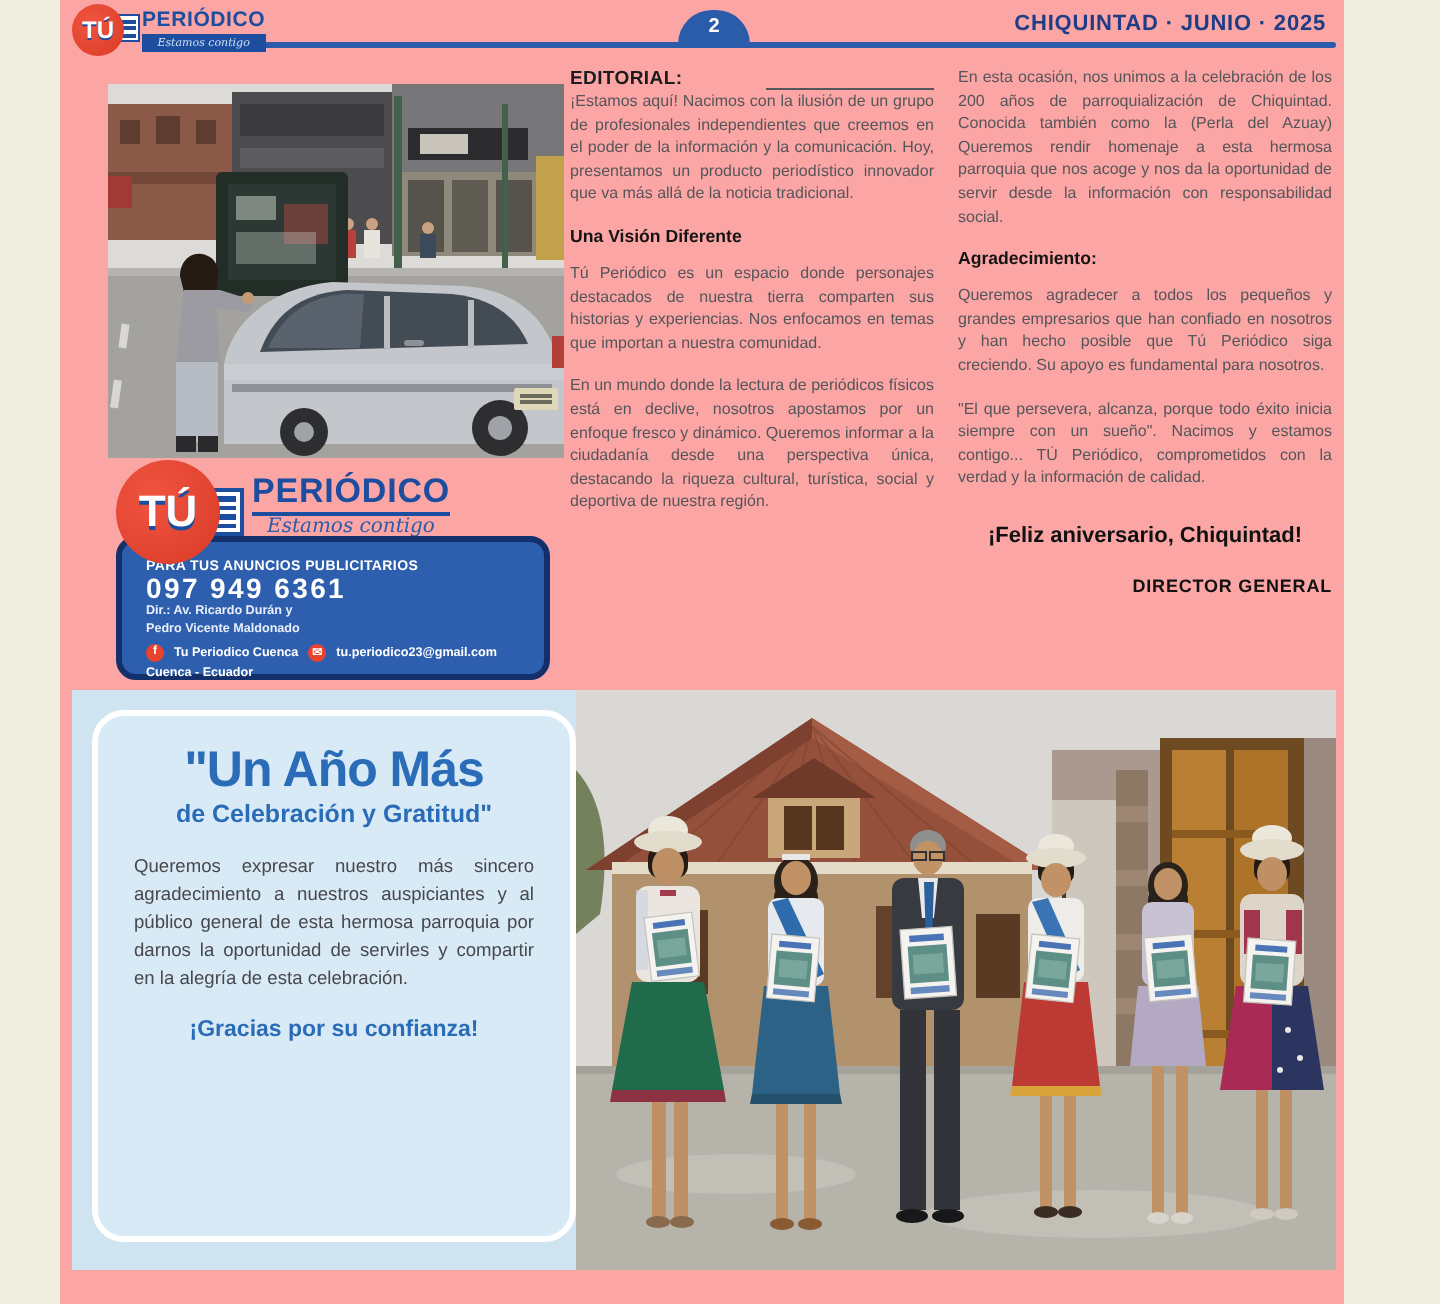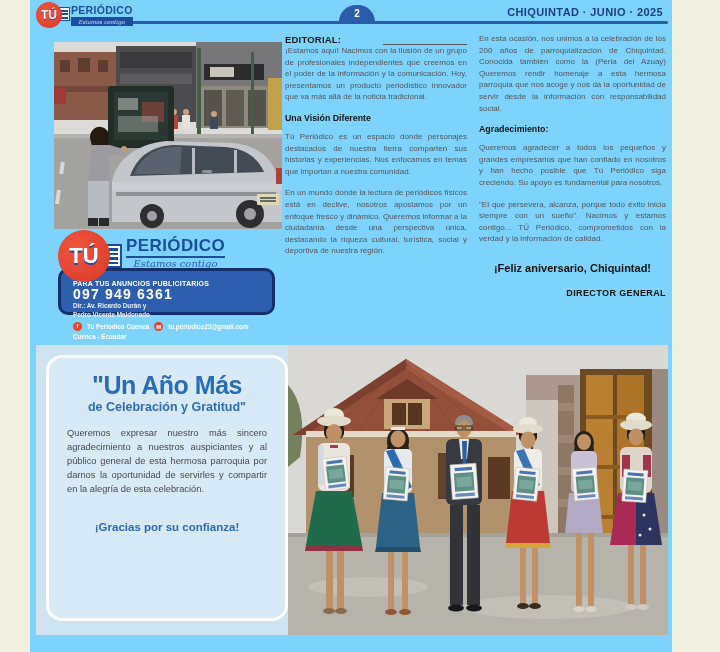--- a/index.html
+++ b/index.html
@@ -1,18 +1,18 @@
 <!DOCTYPE html>
 <html><head>
 <meta charset="utf-8">
 <style>
   * { margin:0; padding:0; box-sizing:border-box; }
   body { width:720px; height:652px; overflow:hidden; font-family:"Liberation Sans",sans-serif; }
   .canvas { position:relative; width:720px; height:652px; background:#efeee1; }
-  .page { position:absolute; left:30px; top:0; width:642px; height:652px; background:#7dd3fc; }
+  .page { position:absolute; left:30px; top:0; width:642px; height:652px; background:#fca5a5; }
 
   
   .header-line { position:absolute; left:100px; top:21px; width:538px; height:3px; background:#2b5caa; border-radius:2px; }
   .logo-sm { position:absolute; left:6px; top:2px; display:flex; align-items:flex-start; }
   .logo-circle-sm { width:26px; height:26px; border-radius:50%; background:radial-gradient(circle at 35% 35%, #f05540, #d93a26); color:#fff; font-weight:bold; font-size:12px; display:flex; align-items:center; justify-content:center; text-shadow:0 1px 0 #1d4d9f; z-index:2; }
   .logo-news-sm { width:12px; height:14px; background:#fff; border:1.5px solid #1d4d9f; margin:5px 1px 0 -4px; display:flex; flex-direction:column; gap:1.5px; padding:1.5px; }
   .logo-news-sm i { display:block; height:2px; background:#1d4d9f; }
   .logo-words-sm { margin-top:3px; }
   .logo-periodico-sm { display:block; font-weight:bold; font-size:10.5px; color:#1d4d9f; letter-spacing:0.3px; border-bottom:2px solid #1d4d9f; line-height:1.1; }
   .logo-tagline-sm { display:block; background:#1d4d9f; color:#cfe0f5; font-family:"DejaVu Serif",serif; font-style:italic; font-size:5.5px; text-align:center; padding:0 2px 1px; }
@@ -24,21 +24,21 @@
   .street-photo svg, .group-photo svg { display:block; width:100%; height:100%; }
 
   
   .logo-lg { position:absolute; left:28px; top:228px; width:220px; height:46px; }
   .logo-circle-lg { position:absolute; left:0; top:2px; width:52px; height:52px; border-radius:50%; background:radial-gradient(circle at 35% 35%, #f05540, #d93a26); color:#fff; font-weight:bold; font-size:22px; display:flex; align-items:center; justify-content:center; text-shadow:0 2px 0 #1d4d9f; z-index:3; }
   .logo-news-lg { position:absolute; left:44px; top:16px; width:20px; height:24px; background:#fff; border:2px solid #1d4d9f; display:flex; flex-direction:column; gap:2px; padding:2px; z-index:2; }
   .logo-news-lg i { display:block; height:3px; background:#1d4d9f; }
   .logo-words-lg { position:absolute; left:68px; top:8px; }
   .logo-periodico-lg { display:block; font-weight:bold; font-size:17px; color:#1d4d9f; letter-spacing:0.4px; border-bottom:2.5px solid #1d4d9f; line-height:1.15; }
   .logo-tagline-lg { display:block; font-family:"DejaVu Serif",serif; font-style:italic; font-size:10px; color:#2a5caa; text-align:center; border-bottom:1.5px solid #2a5caa; padding-bottom:1px; }
-  .ad-box { position:absolute; left:28px; top:268px; width:217px; height:47px; background:#2e5fae; border:3px solid #14306b; border-radius:10px; color:#fff; padding:5px 8px 4px 12px; z-index:1; }
+  .ad-box { position:absolute; left:28px; top:268px; width:217px; height:72px; background:#2e5fae; border:3px solid #14306b; border-radius:10px; color:#fff; padding:5px 8px 4px 12px; z-index:1; }
   .ad-heading { font-size:7px; font-weight:bold; letter-spacing:0.2px; margin-top:4px; }
   .ad-phone { font-size:14px; font-weight:bold; letter-spacing:1.2px; line-height:1.1; }
   .ad-addr { font-size:6.3px; font-weight:bold; line-height:1.35; color:#e8eefb; }
   .ad-contact { display:flex; align-items:center; gap:5px; margin-top:2.5px; font-size:6.3px; font-weight:bold; }
   .ad-ico { width:9px; height:9px; border-radius:50%; background:#e8432f; color:#fff; font-size:6px; display:inline-flex; align-items:center; justify-content:center; font-weight:bold; }
   .ad-city { font-size:6.3px; font-weight:bold; margin-top:2.5px; }
 
   
   .col { position:absolute; color:#55565a; }
   .col-editorial { left:255px; top:34px; width:182px; }
@@ -52,21 +52,21 @@
   .closing { font-size:11px; font-weight:bold; color:#111; text-align:center; line-height:1.3; margin-top:16px; }
   .signature { font-size:9px; font-weight:bold; color:#111; text-align:right; margin-top:13px; letter-spacing:0.4px; }
 
   
   .bottom { position:absolute; left:6px; top:345px; width:632px; height:290px; background:#cfe3f1; }
   .gratitude-card { position:absolute; left:10px; top:10px; width:242px; height:266px; background:#d9eaf7; border:3px solid #ffffff; border-radius:16px; padding:14px 10px 0; color:#47484c; }
   .g-title1 { font-size:25px; font-weight:bold; color:#2a6cb8; text-align:center; letter-spacing:-0.5px; line-height:1.05; }
   .g-title2 { font-size:12.5px; font-weight:bold; color:#2a6cb8; text-align:center; margin-top:2px; }
   .g-p1 { font-size:9.3px; line-height:1.5; text-align:center; margin:13px 12px 0; }
   .g-p2 { font-size:9.3px; line-height:1.5; text-align:justify; margin:13px 8px 0; }
-  .g-closing { font-size:11.5px; font-weight:bold; color:#2a6cb8; text-align:center; margin-top:24px; }
+  .g-closing { font-size:11.5px; font-weight:bold; color:#2a6cb8; text-align:center; margin-top:12px; }
   .group-photo { position:absolute; left:252px; top:0; width:380px; height:290px; overflow:hidden; background:#d9d8d4; }
 </style>
 </head>
 <body>
 
 <div class="canvas">
   <div class="page">
 
     <div class="header-line"></div>
     <div class="logo-sm">

